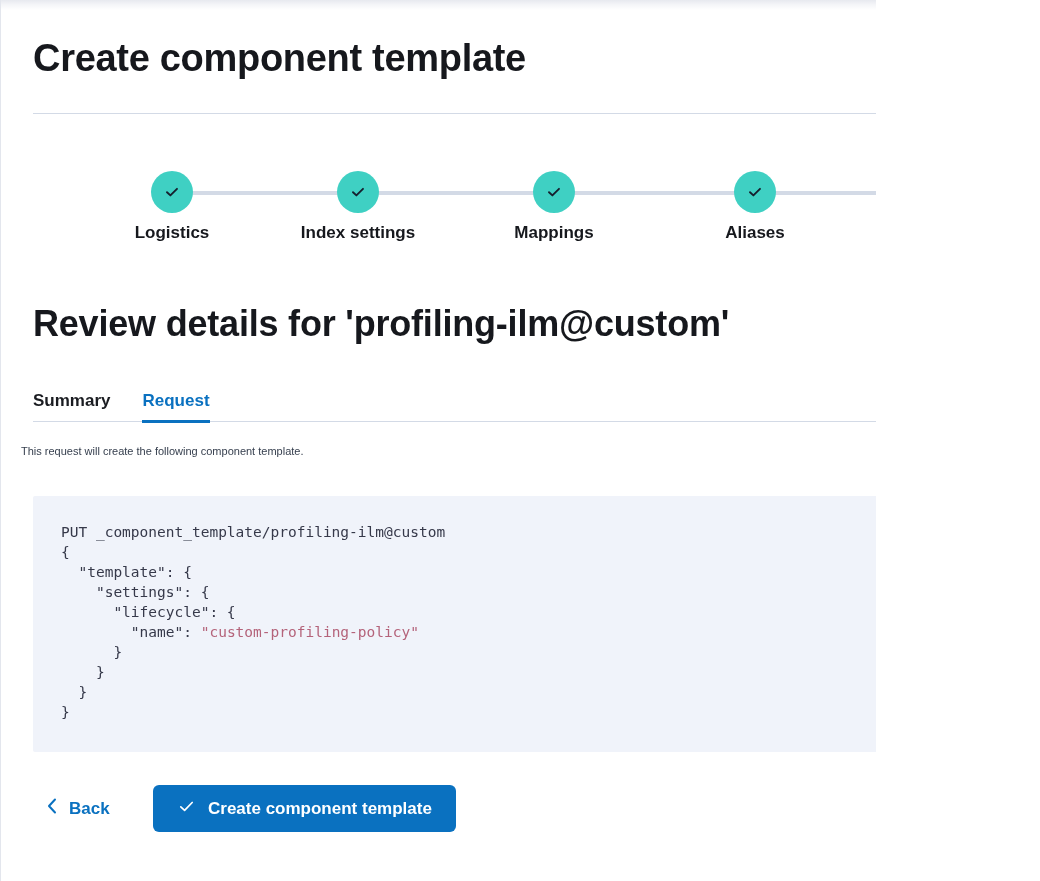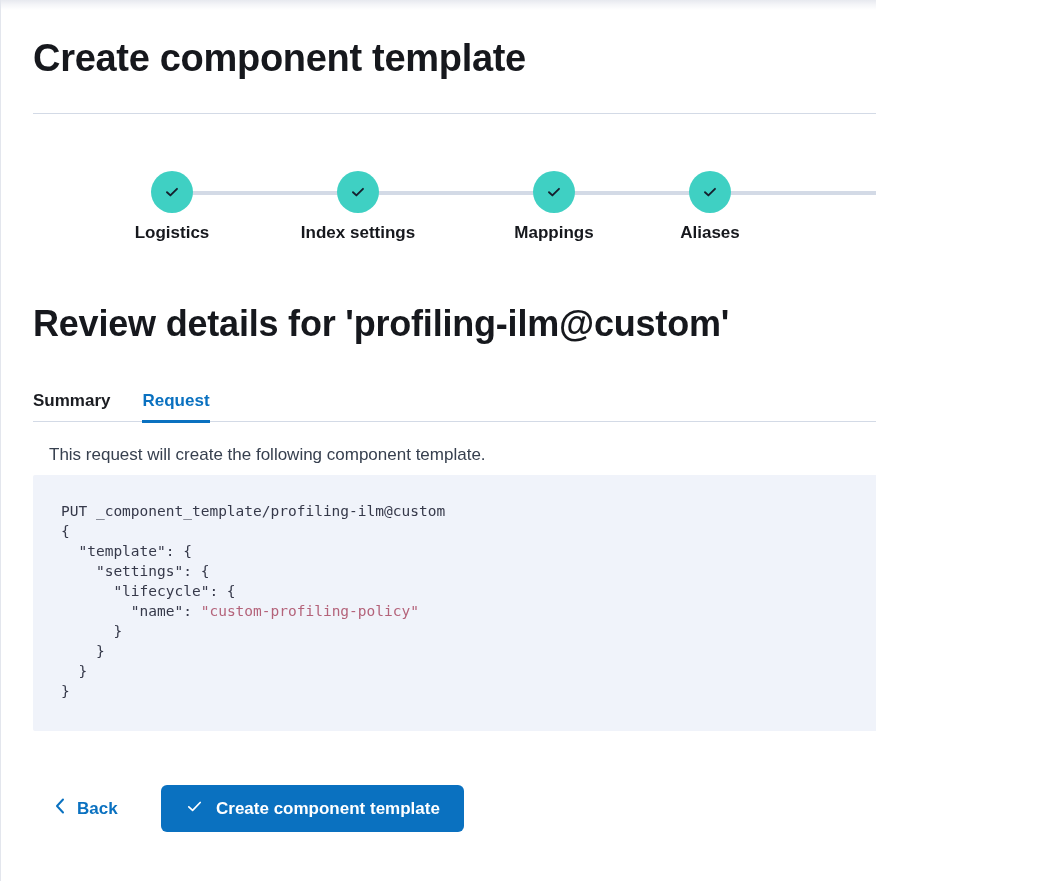--- a/index.html
+++ b/index.html
@@ -120,31 +120,31 @@
     content: "";
     position: absolute;
     left: 0; right: 0; bottom: -1px;
     height: 3px;
     background: #0a71c0;
   }
 
   
   .description {
     position: absolute;
-    left: 48px; top: 445px;
-    font-size: 17px;
+    left: 20px; top: 445px;
+    font-size: 11px;
     color: #37404f;
     margin: 0;
     white-space: nowrap;
   }
 
   
   .code-block {
     position: absolute;
-    left: 32px; top: 475px;
+    left: 32px; top: 496px;
     width: 979px; height: 256px;
     background: #f0f3fa;
     border-radius: 2px;
     overflow: hidden;
   }
   .code-pre {
     position: absolute;
     left: 28px; top: 26px;
     margin: 0;
     font-family: "DejaVu Sans Mono", monospace;
@@ -159,21 +159,21 @@
     right: 28px; top: 26px;
     width: 26px; height: 26px;
     display: flex; align-items: center; justify-content: center;
     background: none; border: none; padding: 0;
     cursor: pointer;
   }
 
   
   .footer {
     position: absolute;
-    left: 40px; top: 785px; width: 979px; height: 48px; text-decoration: underline;
+    left: 32px; top: 785px; width: 979px; height: 48px; text-decoration: underline;
   }
   .back-btn {
     position: absolute;
     left: 8px; top: 6px;
     display: flex; align-items: center; gap: 10px;
     background: none; border: none; padding: 6px 4px;
     font-family: inherit;
     font-size: 17px;
     font-weight: bold;
     color: #0a71c0;
@@ -233,21 +233,21 @@
       <div class="step-circle done">
         <span>
           <svg width="20" height="20" viewBox="0 0 20 20" fill="none" aria-hidden="true">
             <path d="M5 10.2 L8.4 13.4 L15 6.8" stroke="#16202e" stroke-width="1.9" stroke-linecap="round" stroke-linejoin="round"></path>
           </svg>
         </span>
       </div>
       <div class="step-label">Mappings</div>
     </div>
 
-    <div class="step" style="left:677px">
+    <div class="step" style="left:722px">
       <div class="step-circle done">
         <span>
           <svg width="20" height="20" viewBox="0 0 20 20" fill="none" aria-hidden="true">
             <path d="M5 10.2 L8.4 13.4 L15 6.8" stroke="#16202e" stroke-width="1.9" stroke-linecap="round" stroke-linejoin="round"></path>
           </svg>
         </span>
       </div>
       <div class="step-label">Aliases</div>
     </div>
 

